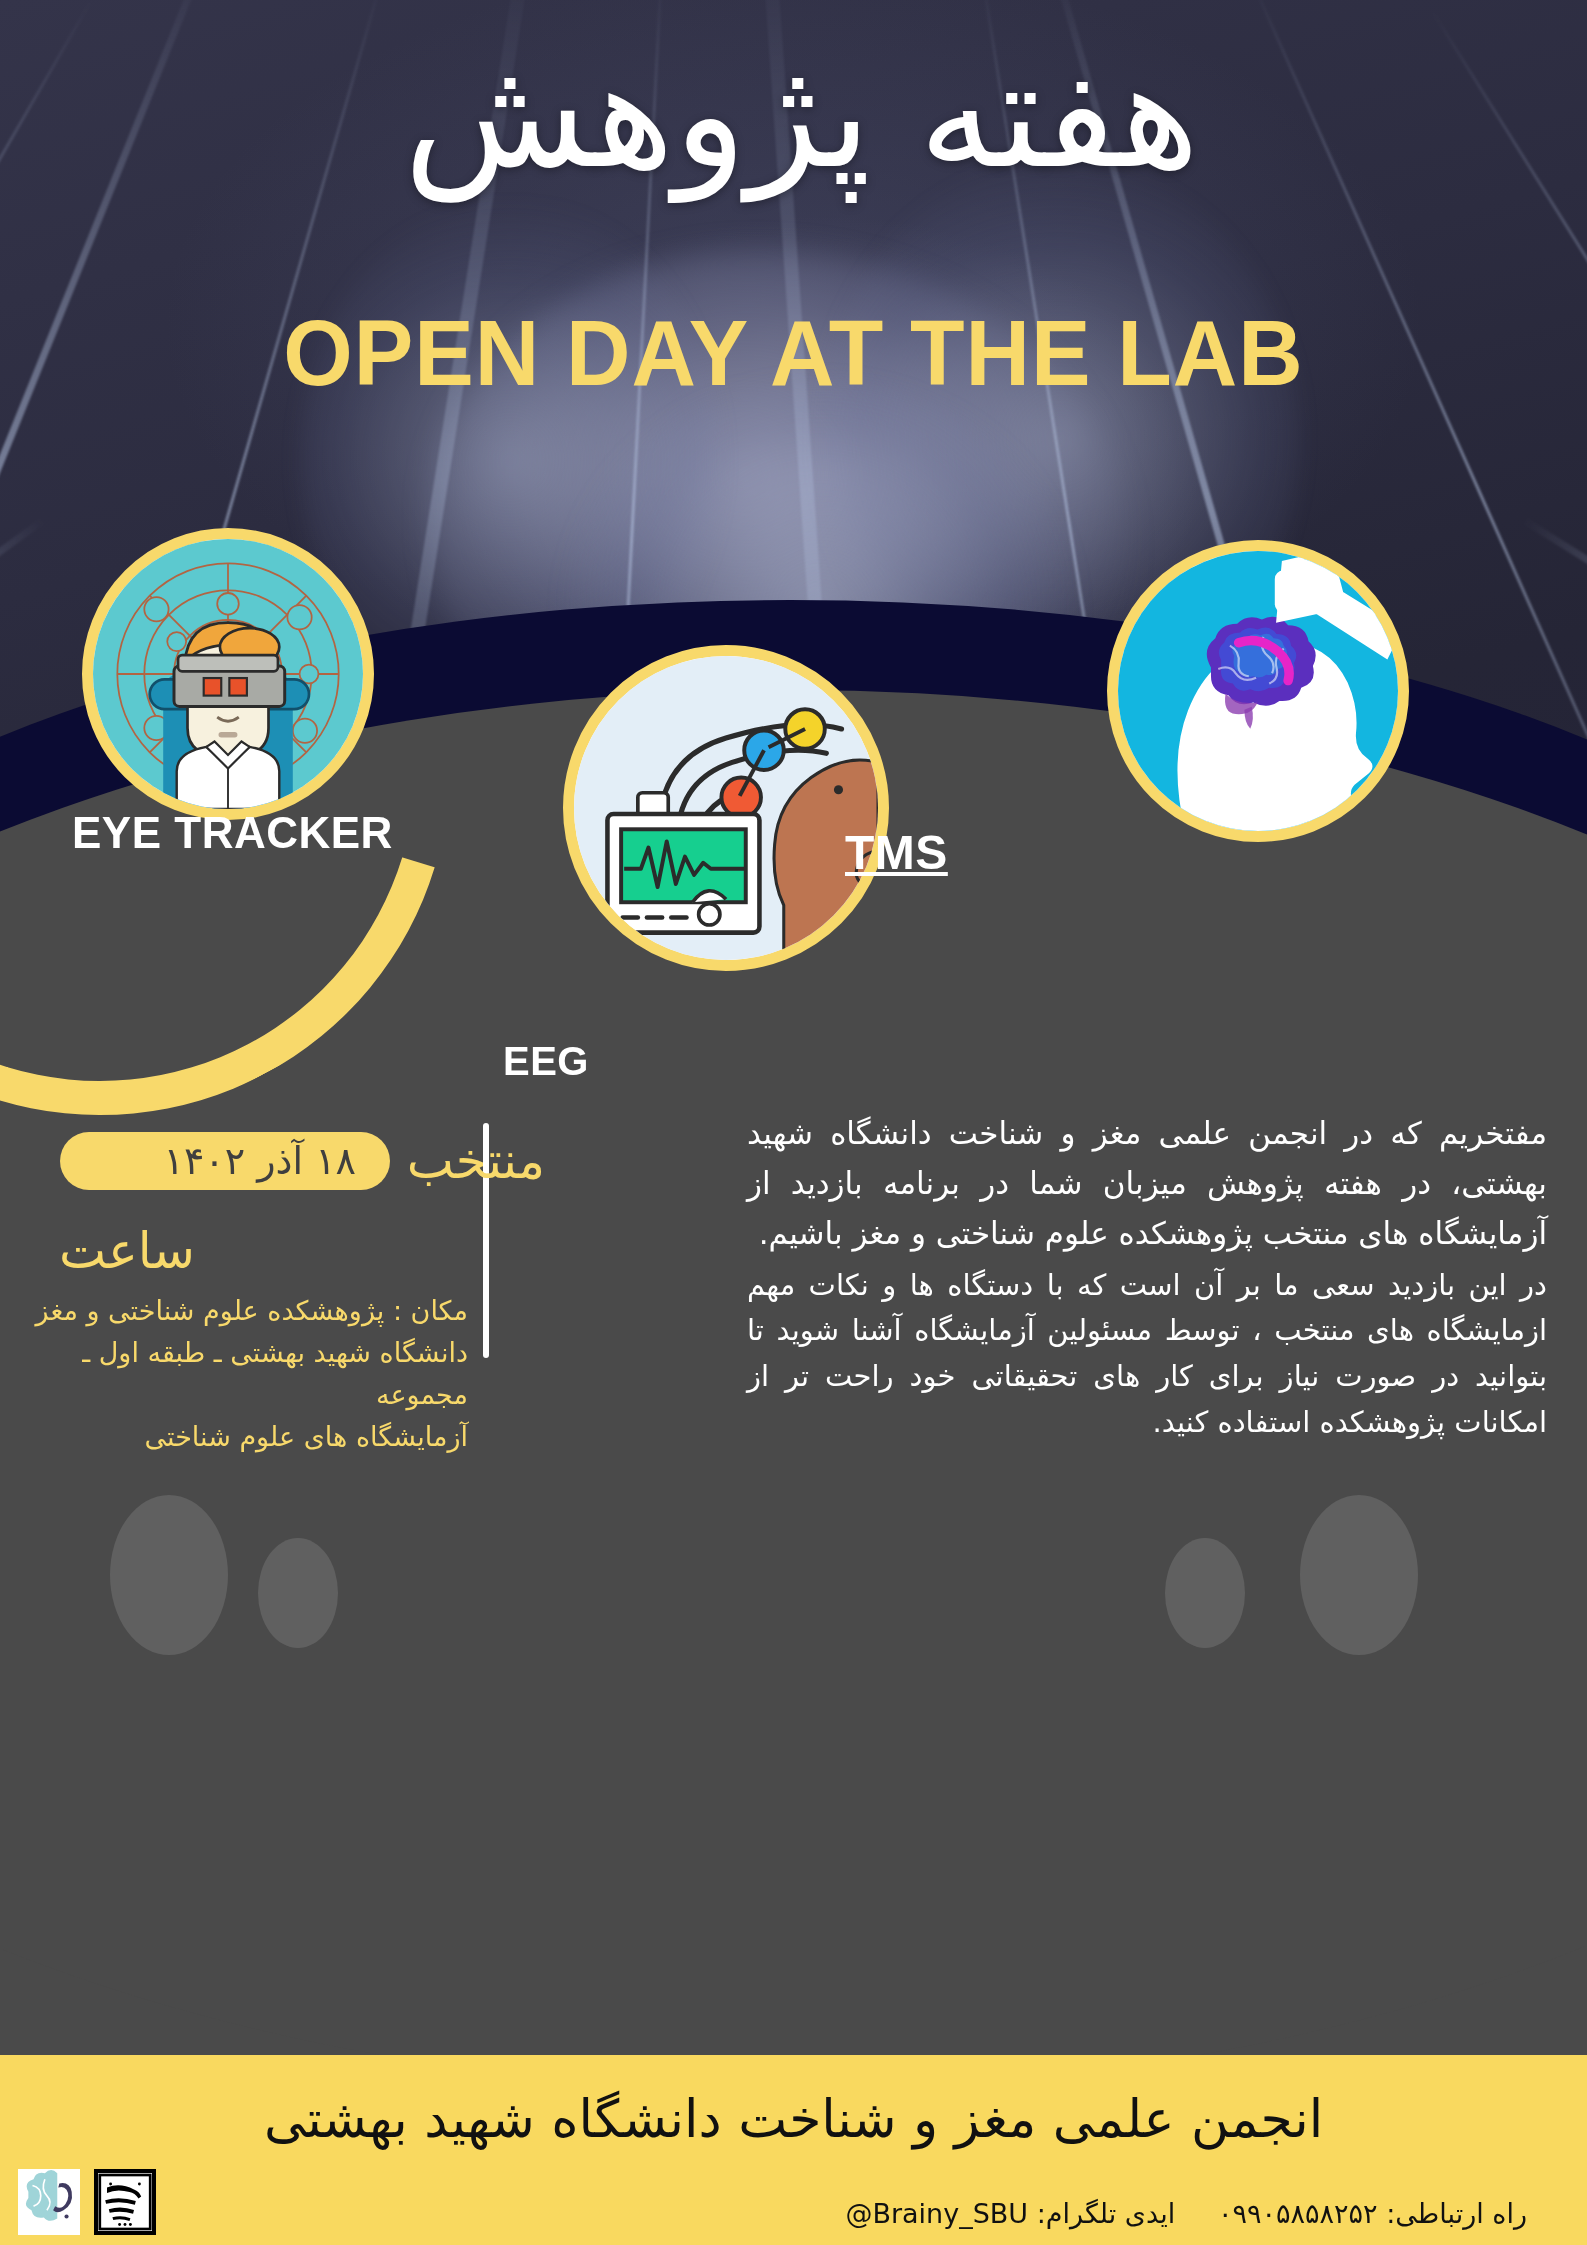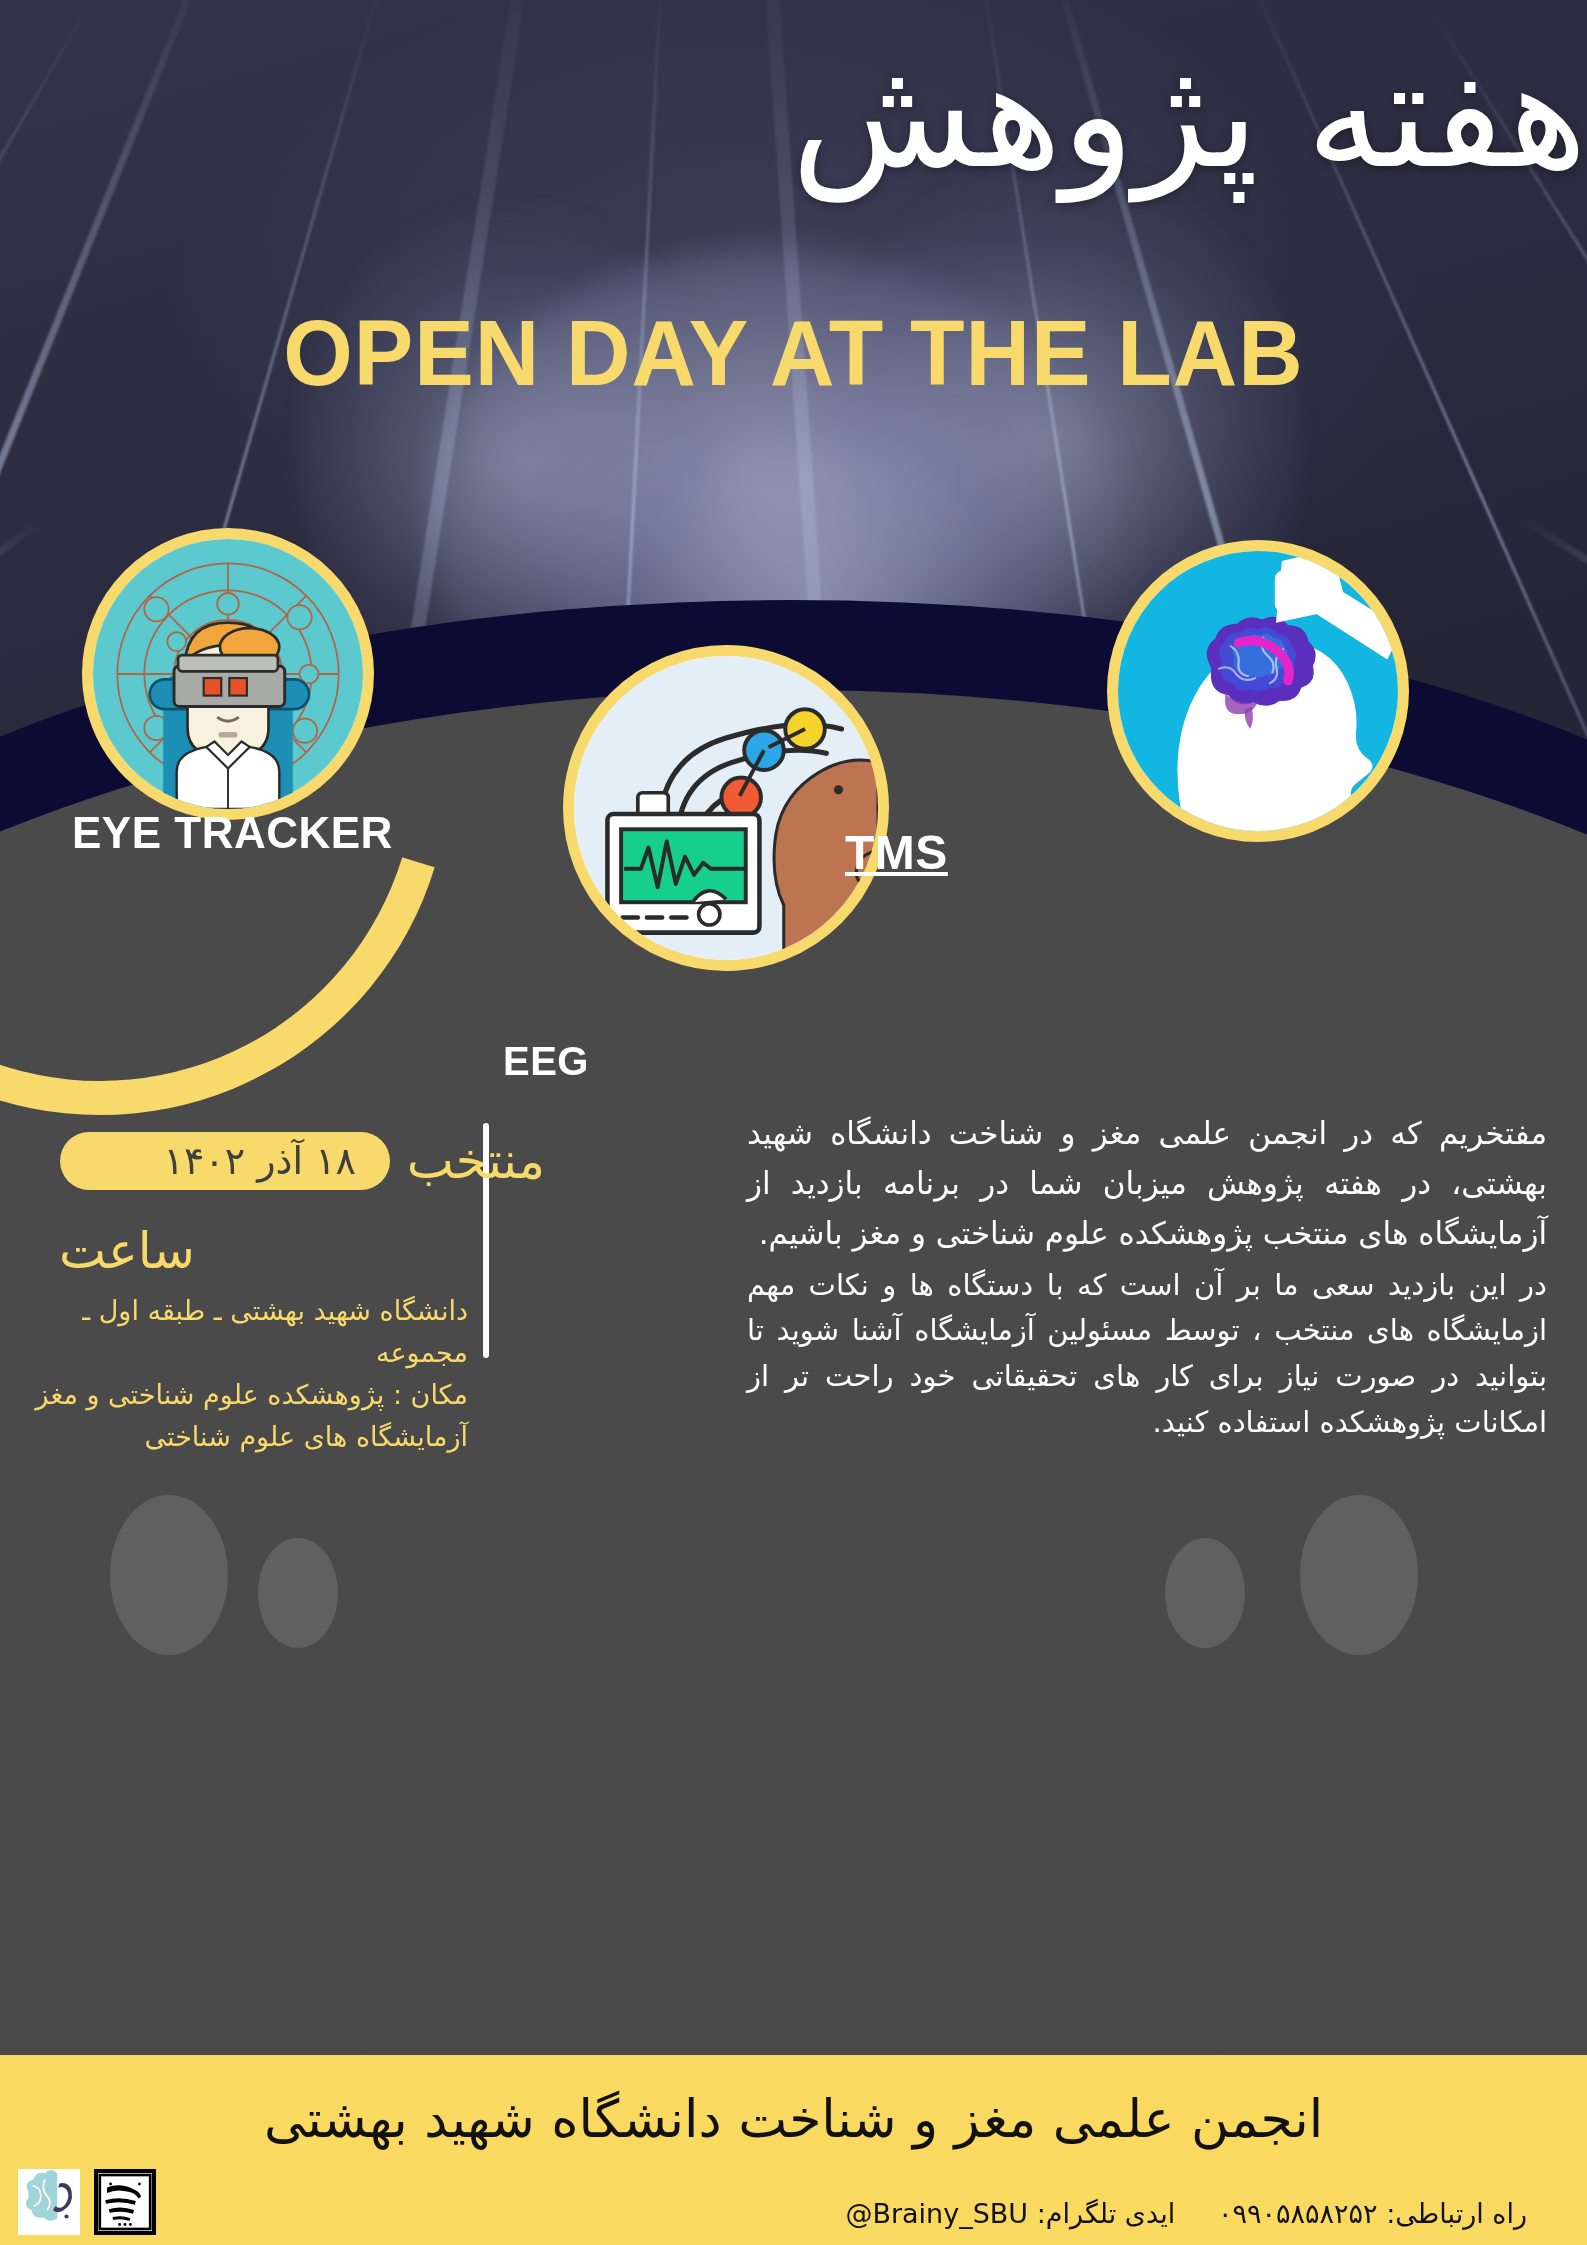--- a/index.html
+++ b/index.html
@@ -67,21 +67,21 @@
     width: 700px; height: 700px; border-radius:50%;
     border: 34px solid #f8d96b;
     border-right-color: transparent;
     border-top-color: transparent;
     transform: rotate(-28deg);
   }
 
   
   .fa-title {
     position:absolute; left:16px; right:0; top: 28px;
-    text-align:right;
+    text-align:center;
     color:#ffffff;
     font-size: 150px;
     font-weight: 400;
     letter-spacing: 2px;
     line-height: 1.15;
     font-family: "DejaVu Sans", "Liberation Sans", sans-serif;
     text-shadow: 0 2px 10px rgba(0,0,0,.35);
     direction: rtl;
   }
   .en-title {
@@ -339,22 +339,22 @@
   <div class="day-row">
     <div class="dt-label">منتخب</div>
     <div class="pill">۱۸ آذر ۱۴۰۲</div>
   </div>
 
   <div class="time-row">
     <div class="dt-label">ساعت</div>
   </div>
 
   <div class="venue">
+    <div>مکان : پژوهشکده علوم شناختی و مغز</div>
     <div>دانشگاه شهید بهشتی ـ طبقه اول ـ مجموعه</div>
-    <div>مکان : پژوهشکده علوم شناختی و مغز</div>
     <div>آزمایشگاه های علوم شناختی</div>
   </div>
 
   <div class="body-col">
     <p class="p1">مفتخریم که در انجمن علمی مغز و شناخت دانشگاه شهید بهشتی، در هفته پژوهش میزبان شما در برنامه بازدید از آزمایشگاه های منتخب پژوهشکده علوم شناختی و مغز  باشیم.</p>
     <p class="p2">در این بازدید سعی ما بر آن است که با دستگاه ها و نکات مهم ازمایشگاه های منتخب ، توسط مسئولین آزمایشگاه آشنا شوید تا بتوانید در صورت نیاز برای کار های تحقیقاتی خود راحت تر از امکانات پژوهشکده استفاده کنید.</p>
   </div>
 
   <div class="footer">
     <div class="footer-title">انجمن علمی مغز و شناخت دانشگاه شهید بهشتی</div>

